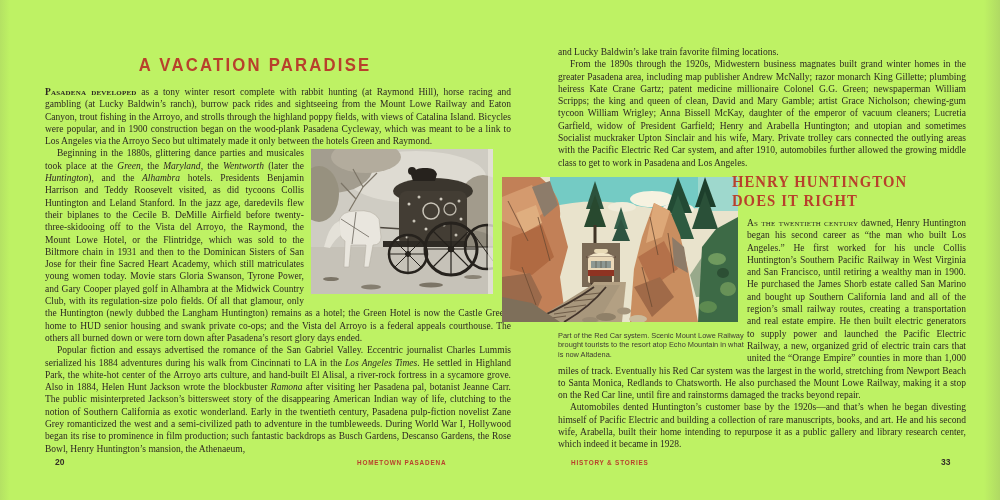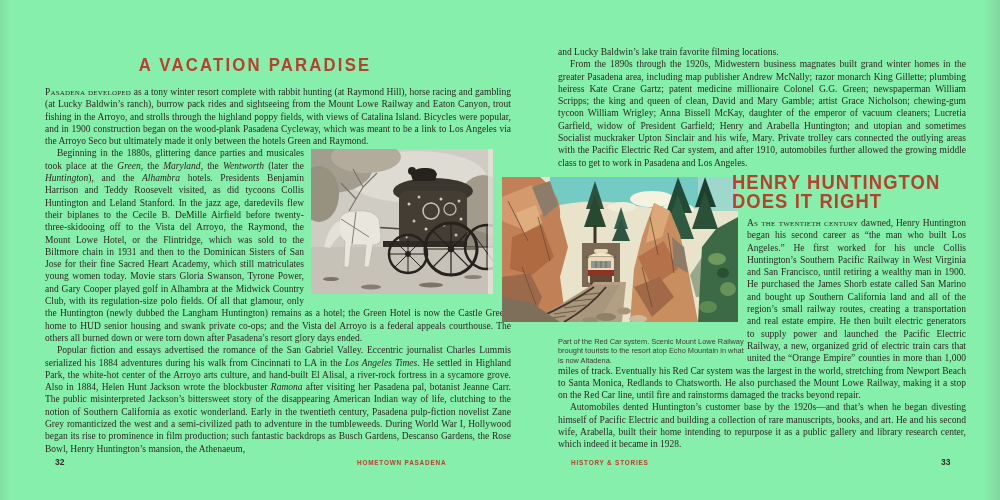--- a/index.html
+++ b/index.html
@@ -1,48 +1,48 @@
 <!DOCTYPE html>
 <html style="--accent: #b8402c; --text: #2d2822; --caption-text: #3f3a33; --page-bg: #fcfcfa;"><head>
 <meta charset="utf-8">
 <style>
   html,body{margin:0;padding:0;background:#e9e7e2;}
-  .spread{position:relative;width:1000px;height:500px;background:#86efac;overflow:hidden;
+  .spread{position:relative;width:1000px;height:500px;background:#bef264;overflow:hidden;
           font-family:"Liberation Serif",serif;color:#2d2822;}
   
   .edge-l{position:absolute;left:0;top:0;width:10px;height:100%;
           background:linear-gradient(to left,rgba(110,105,95,0),rgba(110,105,95,.12));}
   .edge-r{position:absolute;right:0;top:0;width:16px;height:100%;
           background:linear-gradient(to right,rgba(110,105,95,0),rgba(110,105,95,.18));}
   
   .title{position:absolute;left:45px;top:54px;width:420px;text-align:center;}
   .title span{display:inline-block;transform:scaleX(.88);transform-origin:center;
         font-family:"Liberation Sans",sans-serif;font-weight:700;font-size:19px;
         letter-spacing:2.5px;color:var(--accent,#b8402c);white-space:nowrap;}
-  .heading{font-family:Liberation Sans, sans-serif;font-weight:700;font-size:20px;
+  .heading{font-family:Liberation Serif, serif;font-weight:700;font-size:16px;
         line-height:18.5px;color:var(--accent,#b8402c);letter-spacing:1.2px;margin:0 0 7px 0;}
   .heading .hl{transform:scaleX(.92);transform-origin:left;white-space:nowrap;}
   
   .body-text{font-size:9.5px;line-height:12.3px;text-align:justify;}
   .left-body{position:absolute;left:45px;top:86px;width:466px;}
   .r1{position:absolute;left:558px;top:46px;width:408px;}
   .r2{position:absolute;left:558px;top:173px;width:408px;}
   p.para{margin:0;padding:0;}
   p.indent{text-indent:12px;}
-  .lead{font-variant:small-caps;font-weight:normal;letter-spacing:.2px;}
+  .lead{font-variant:small-caps;font-weight:bold;letter-spacing:.2px;}
   .lead2{font-variant:small-caps;letter-spacing:.2px;}
   .i{font-style:italic;}
   
   .fig{float:right;width:200px;margin:2px 0 5px 7px;}
   .fig svg{display:block;}
   .caption{font-family:"Liberation Sans",sans-serif;font-size:7.4px;line-height:9.4px;
         color:#3f3a33;text-align:left;margin-top:4px;width:158px;}
   .spacer{float:left;width:189px;height:184px;}
   .right-photo{position:absolute;left:502px;top:177px;}
-  .right-caption{position:absolute;left:558px;top:327px;width:192px;margin-top:10px;}
+  .right-caption{position:absolute;left:558px;top:327px;width:192px;margin-top:4px;}
   
   .footer-num{position:absolute;top:457px;font-family:"Liberation Sans",sans-serif;
         font-weight:700;font-size:8.5px;color:#332d26;}
   .footer-label{position:absolute;top:459px;font-family:"Liberation Sans",sans-serif;
         font-weight:700;font-size:6.4px;letter-spacing:.8px;color:var(--accent,#b8402c);}
   .fn-l{left:55px;} .fn-r{left:941px;} .fl-l{left:357px;} .fl-r{left:571px;}
 </style>
 </head>
 <body>
 
@@ -175,20 +175,20 @@
   <div class="r2 body-text">
     <div class="spacer"></div>
     <h2 class="heading">
       <div class="hl">HENRY HUNTINGTON</div>
       <div class="hl">DOES IT RIGHT</div>
     </h2>
     <p class="para"><span class="lead2">As the twentieth century</span><span> dawned, Henry Huntington began his second career as “the man who built Los Angeles.” He first worked for his uncle Collis Huntington’s Southern Pacific Railway in West Virginia and San Francisco, until retiring a wealthy man in 1900. He purchased the James Shorb estate called San Marino and bought up Southern California land and all of the region’s small railway routes, creating a transportation and real estate empire. He then built electric generators to supply power and launched the Pacific Electric Railway, a new, organized grid of electric train cars that united the “Orange Empire” counties in more than 1,000 miles of track. Eventually his Red Car system was the largest in the world, stretching from Newport Beach to Santa Monica, Redlands to Chatsworth. He also purchased the Mount Lowe Railway, making it a stop on the Red Car line, until fire and rainstorms damaged the tracks beyond repair.</span></p>
     <p class="para indent"><span>Automobiles dented Huntington’s customer base by the 1920s—and that’s when he began divesting himself of Pacific Electric and building a collection of rare manuscripts, books, and art. He and his second wife, Arabella, built their home intending to repurpose it as a public gallery and library research center, which indeed it became in 1928.</span></p>
   </div>
 
-  <div class="footer-num fn-l">32</div>
+  <div class="footer-num fn-l">20</div>
   <div class="footer-label fl-l">HOMETOWN PASADENA</div>
   <div class="footer-label fl-r">HISTORY &amp; STORIES</div>
   <div class="footer-num fn-r">33</div>
 
   <div class="edge-l"></div>
   <div class="edge-r"></div>
 </div>
 
 </body></html>

